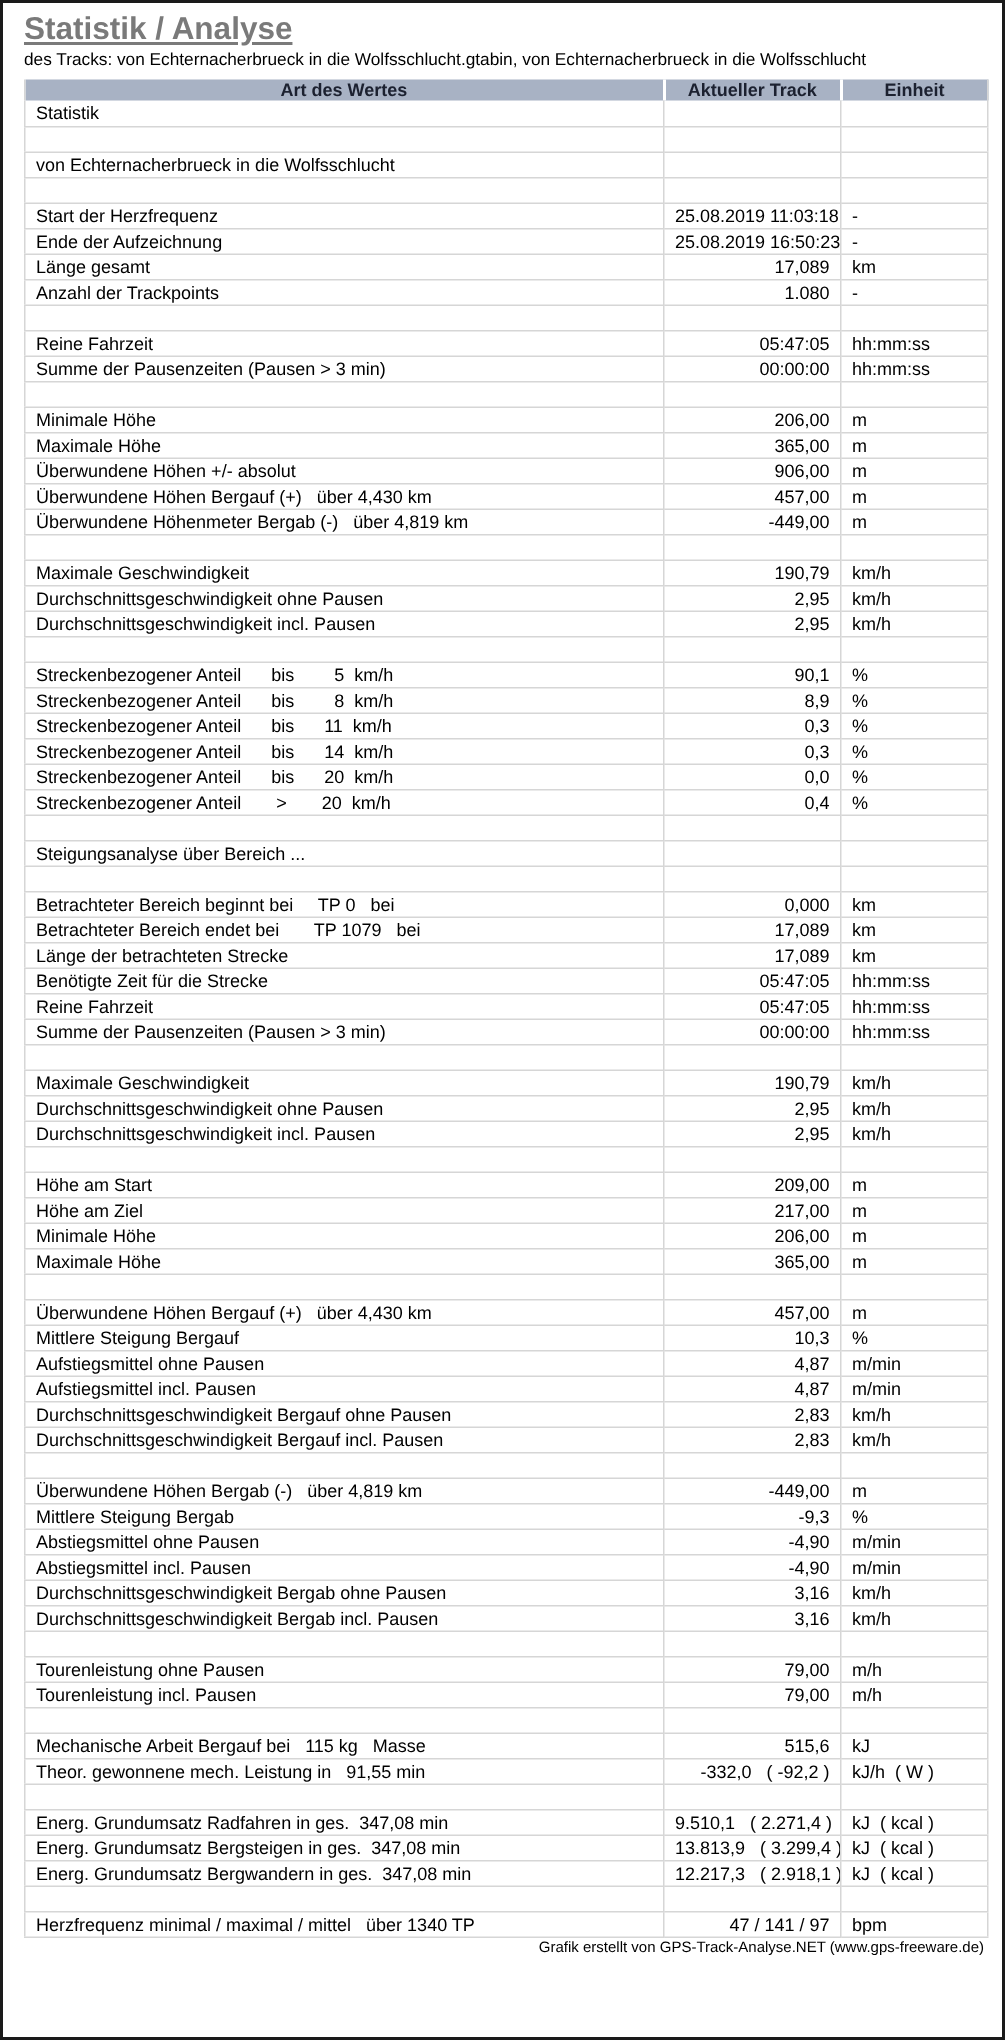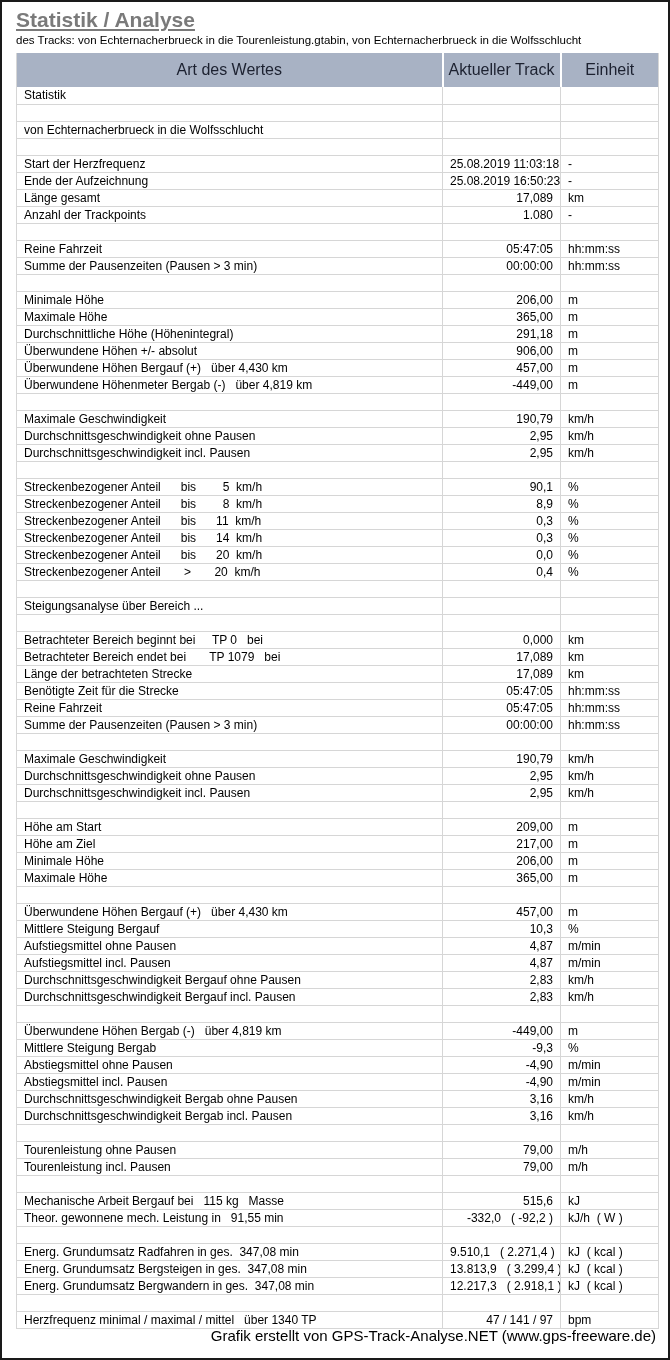--- a/index.html
+++ b/index.html
@@ -39,23 +39,23 @@
     width: 642px;
     border-left: 1px solid var(--grid-color, #d6d6d6);
     border-right: 1px solid var(--grid-color, #d6d6d6);
     border-bottom: 1px solid var(--grid-color, #d6d6d6);
     font-size: 12px;
   }
 
   table.stats th {
     background: var(--header-bg, #a8b2c4);
     color: var(--header-text, #1c2130);
-    font-weight: normal;
-    font-size: 16px;
-    height: 34px;
+    font-weight: bold;
+    font-size: 12px;
+    height: 14px;
     padding: 0;
     text-align: center;
     vertical-align: middle;
   }
   table.stats th + th { border-left: 2px solid #ffffff; }
 
   table.stats td {
     height: 17px;
     line-height: 16px;
     padding: 0 7px;
@@ -66,32 +66,32 @@
   }
   td.c-label { border-right: 1px solid var(--grid-color, #d6d6d6); }
   td.c-value { border-right: 1px solid var(--grid-color, #d6d6d6); text-align: right; }
   td.c-unit  { }
 
   tr.bold td.c-label { font-weight: normal; }
 
   .footer {
     margin: 1px 12px 0 0;
     text-align: right;
-    font-size: 15px;
+    font-size: 10px;
     line-height: 12px;
     color: #000;
   }
 </style>
 </head>
 <body>
 
 <div class="page" style="border-color: rgb(26, 26, 26);">
 
   <div class="title">Statistik / Analyse</div>
-  <div class="subtitle">des Tracks: von Echternacherbrueck in die Tourenleistung.gtabin, von Echternacherbrueck in die Wolfsschlucht</div>
+  <div class="subtitle">des Tracks: von Echternacherbrueck in die Wolfsschlucht.gtabin, von Echternacherbrueck in die Wolfsschlucht</div>
 
   <table class="stats">
     <colgroup>
       <col style="width:426px">
       <col style="width:118px">
       <col style="width:98px">
     </colgroup>
     <thead>
       <tr>
         <th>Art des Wertes</th>
@@ -164,25 +164,20 @@
           <td class="c-label">Minimale Höhe</td>
           <td class="c-value">206,00</td>
           <td class="c-unit">m</td>
         </tr>
         <tr>
           <td class="c-label">Maximale Höhe</td>
           <td class="c-value">365,00</td>
           <td class="c-unit">m</td>
         </tr>
         <tr>
-          <td class="c-label">Durchschnittliche Höhe (Höhenintegral)</td>
-          <td class="c-value">291,18</td>
-          <td class="c-unit">m</td>
-        </tr>
-        <tr>
           <td class="c-label">Überwundene Höhen +/- absolut</td>
           <td class="c-value">906,00</td>
           <td class="c-unit">m</td>
         </tr>
         <tr>
           <td class="c-label">Überwundene Höhen Bergauf (+)   über 4,430 km</td>
           <td class="c-value">457,00</td>
           <td class="c-unit">m</td>
         </tr>
         <tr>

